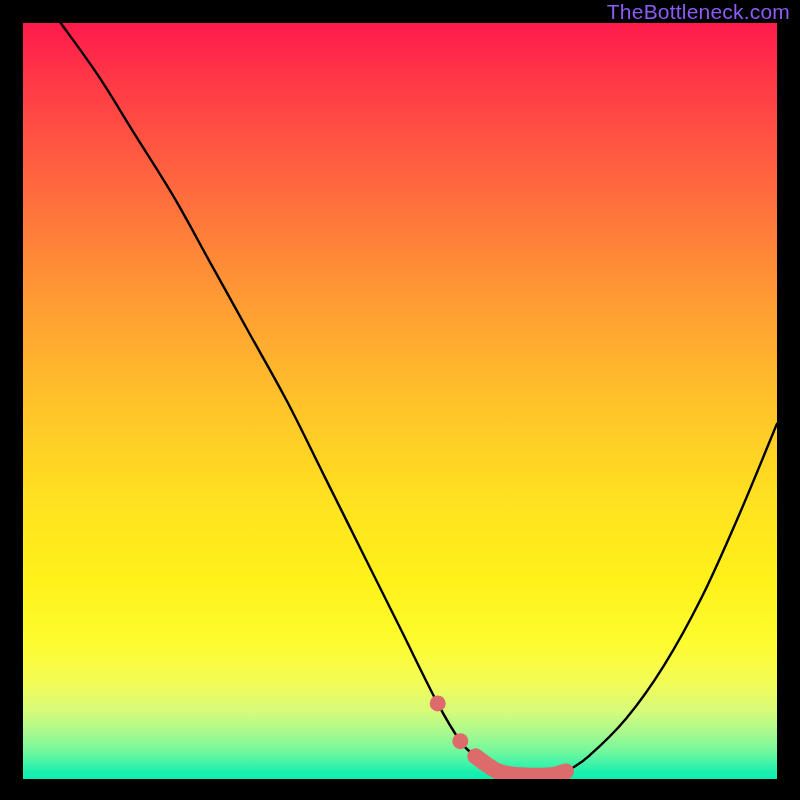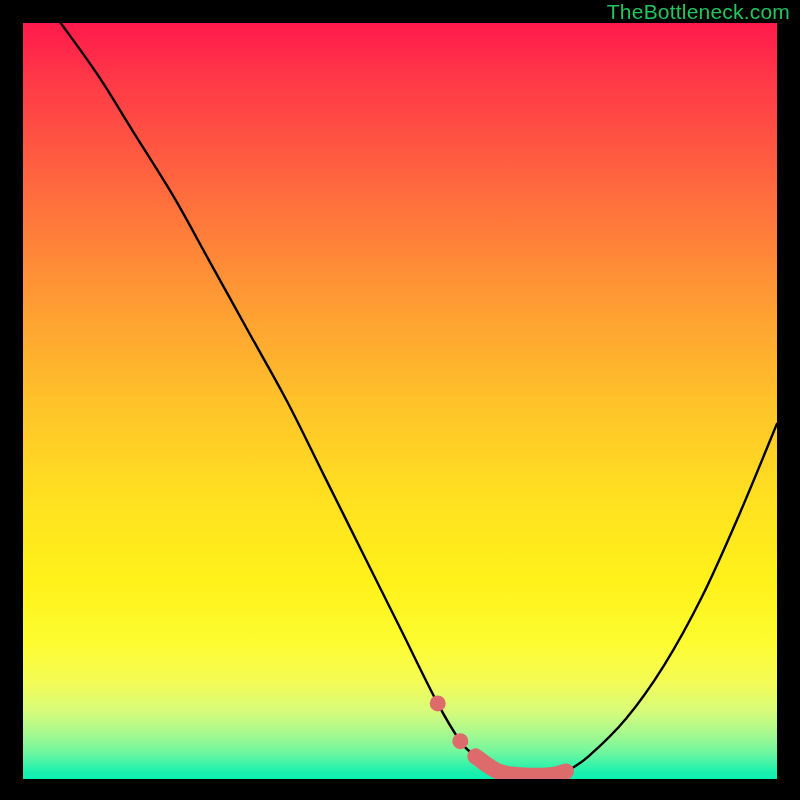--- a/index.html
+++ b/index.html
@@ -51,21 +51,21 @@
   .curve-svg {
     position: absolute;
     inset: 0;
     width: 754px;
     height: 756px;
   }
   .watermark {
     position: absolute;
     top: 0px;
     right: 10px;
-    color: #22c55e;
+    color: #8b5cf6;
     font-size: 21px;
     font-weight: 500;
     letter-spacing: 0.2px;
   }
 </style>
 </head>
 <body>
 
 <div class="frame">
   <div class="plot-area">

